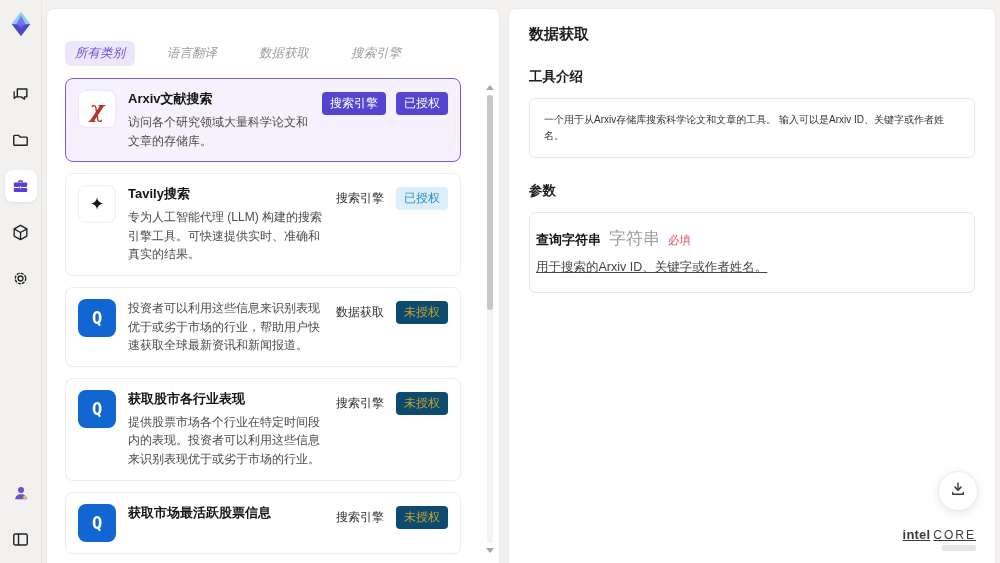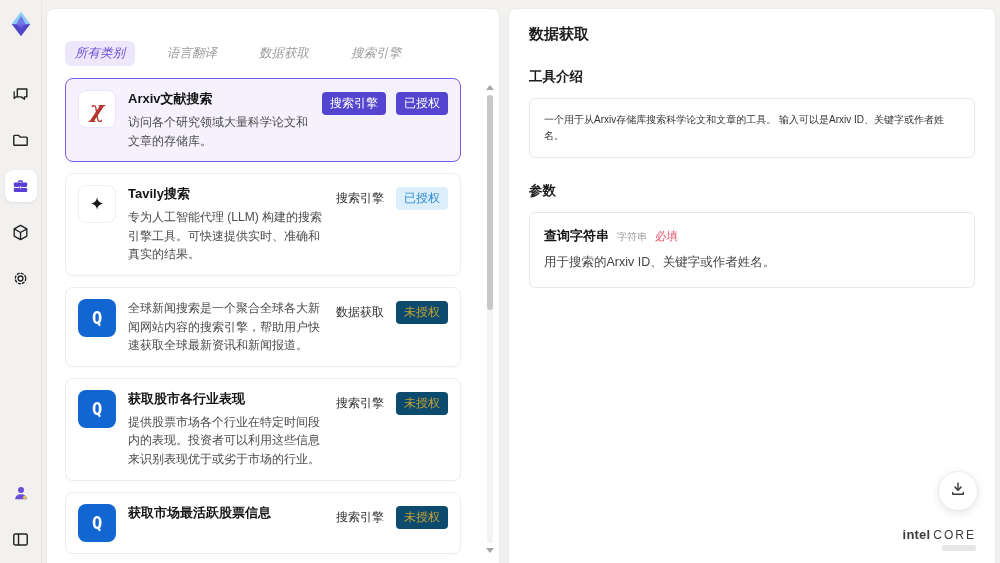--- a/index.html
+++ b/index.html
@@ -68,34 +68,34 @@
   .sb-up   { top:0; border-bottom:5px solid #a9a8a6; }
   .sb-down { bottom:0; border-top:5px solid #a9a8a6; }
   
   .section-heading { font-size:13.5px; font-weight:bold; margin-top:24px; }
   .intro-box {
     margin-top:12px; border:1px solid #e9e8e6; border-radius:6px; background:#fff;
     padding:13px 14px; font-size:10px; color:#333; line-height:1.6;
   }
   .param-box {
     margin-top:12px; border:1px solid #e9e8e6; border-radius:6px; background:#fff;
-    padding:14px 14px 16px 14px;
+    padding:14px 14px 16px 6px;
   }
   .param-head { display:flex; align-items:baseline; gap:8px; }
   .param-name { font-size:13px; font-weight:bold; color:#141414; }
-  .param-type { font-size:10px; color:#9a9a9a; }
+  .param-type { font-size:17px; color:#9a9a9a; }
   .param-required { font-size:11.5px; color:#e3506b; }
-  .param-desc { margin-top:9px; font-size:12.5px; color:#444; }
+  .param-desc { margin-top:9px; font-size:12.5px; color:#444;text-decoration:underline; }
   
   .fab {
     position:absolute; right:22px; bottom:52px; width:40px; height:40px; border-radius:50%;
     background:#fff; border:1px solid #ececea; box-shadow:0 2px 8px rgba(0,0,0,.10);
     display:flex; align-items:center; justify-content:center; cursor:pointer;
   }
-  .brand { position:absolute; right:24px; bottom:12px; text-align:right; color:#3c3c3c; }
+  .brand { position:absolute; right:24px; bottom:12px; text-align:right; color:#3c3c3c;text-decoration:underline; }
   .brand .b1 { font-size:13px; font-weight:bold; letter-spacing:.2px; }
   .brand .b2 { font-size:12px; text-transform:uppercase; letter-spacing:2px; font-weight:normal; margin-left:3px; }
   .brand-sub { width:34px; height:6px; background:#e7e6e4; border-radius:2px; margin:2px 0 0 auto; }
 </style>
 </head>
 <body>
 
 <nav class="rail">
   <div class="logo">
     <svg width="28" height="28" viewBox="0 0 24 24">
@@ -202,21 +202,21 @@
         <span class="pill" data-variant="plain">搜索引擎</span>
         <span class="pill" data-variant="blue">已授权</span>
       </div>
     </div>
 
     <div class="card">
       <div class="card-icon" data-icon="news">
         <span>Q</span>
       </div>
       <div class="card-body">
-        <div class="card-desc">全球新闻搜索是一个聚合全球各大新闻网站内容的搜索引擎，帮助用户快速获取全球最新资讯和新闻报道。</div>
+        <div class="card-desc">投资者可以利用这些信息来识别表现优于或劣于市场的行业，帮助用户快速获取全球最新资讯和新闻报道。</div>
       </div>
       <div class="card-tags">
         <span class="pill" data-variant="plain">数据获取</span>
         <span class="pill" data-variant="yellow">未授权</span>
       </div>
     </div>
 
     <div class="card">
       <div class="card-icon" data-icon="news">
         <span>Q</span>

